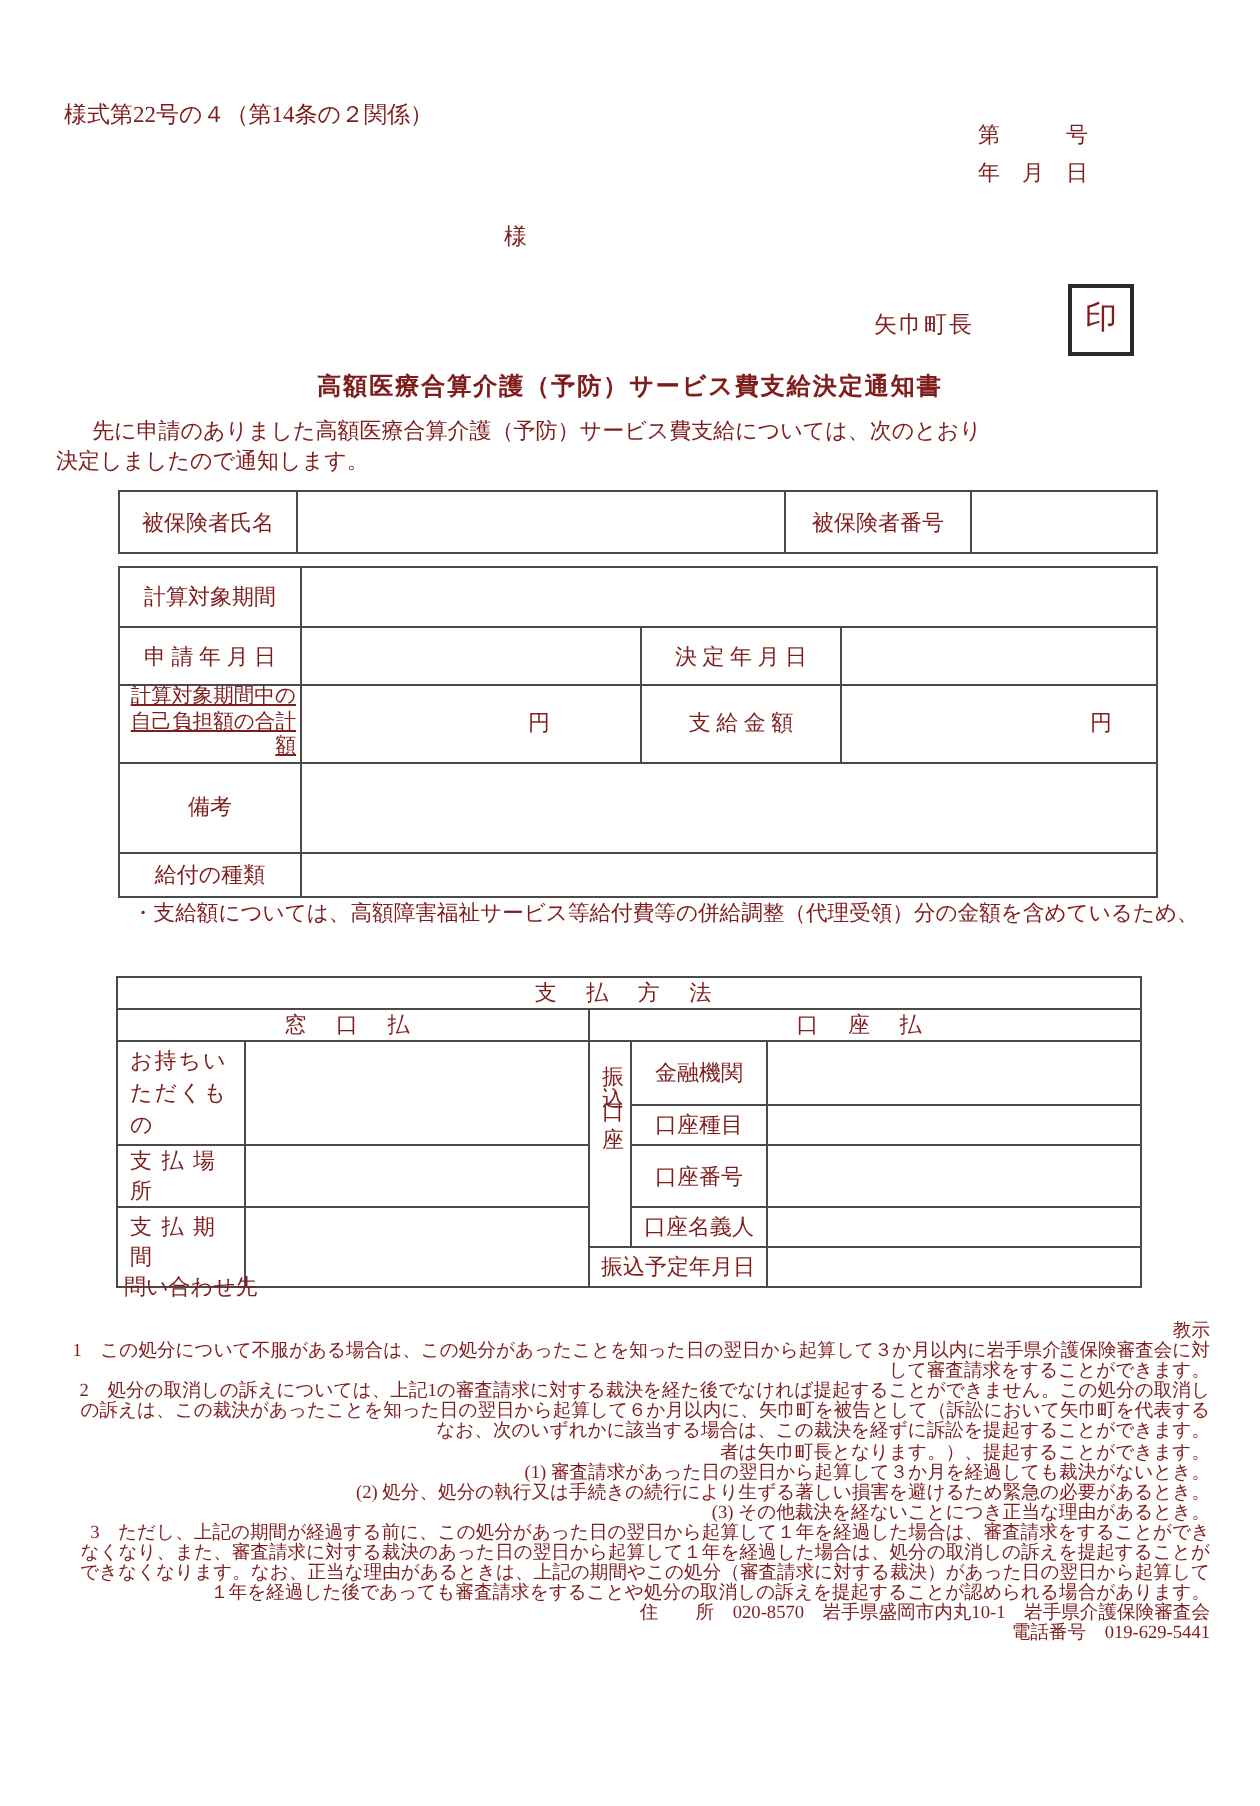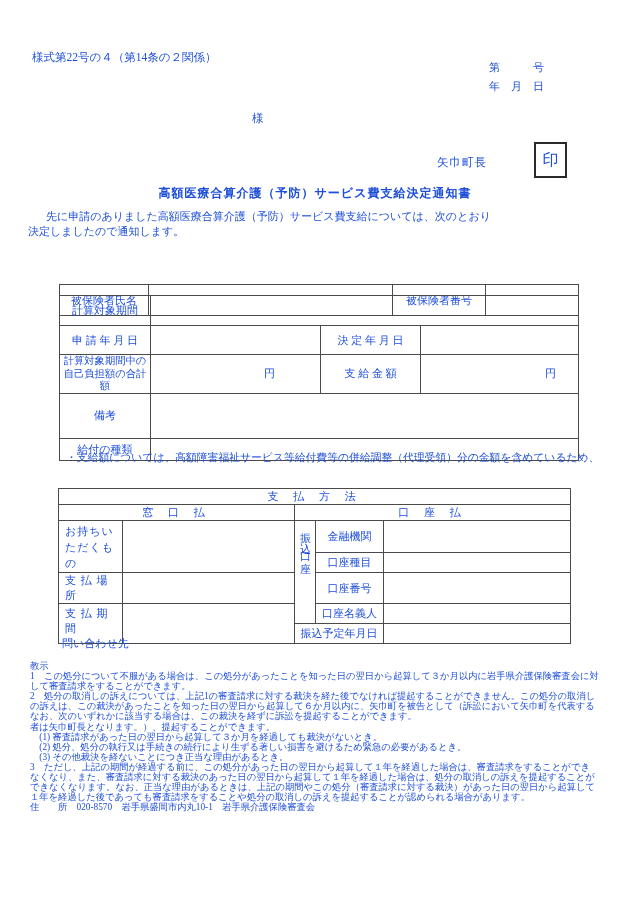--- a/index.html
+++ b/index.html
@@ -1,19 +1,19 @@
 <!DOCTYPE html>
 <html><head>
 <meta charset="utf-8">
 <style>
   html,body { margin:0; padding:0; background:#ffffff; }
   .page {
     position:relative; width:630px; height:903px; background:#ffffff;
     font-family:"Liberation Serif","DejaVu Serif",serif;
-    color:#1d4ed8; overflow:hidden;
+    color:#7f1d1d; overflow:hidden;
   }
 
   
   .num-line { position:absolute; left:489px; top:60px; font-size:11px; white-space:pre; }
   .date-line { position:absolute; left:489px; top:79px; font-size:11px; white-space:pre; }
 
   .addressee { position:absolute; left:252px; top:111px; font-size:11.5px; }
   .issuer { position:absolute; left:437px; top:155px; font-size:11.5px; letter-spacing:1px; }
   .seal-box {
     position:absolute; left:534px; top:142px; width:29px; height:32px;
@@ -24,44 +24,44 @@
     position:absolute; left:0; top:185px; width:630px; text-align:center;
     font-size:12px; font-weight:bold; letter-spacing:1px;
   }
   .intro { position:absolute; left:28px; top:209px; width:560px; font-size:11px; line-height:15px; }
   .intro .ind { text-indent:18px; }
 
   table { border-collapse:collapse; table-layout:fixed; }
   td { border:1px solid #4a4a4a; font-size:11px; padding:0 2px; overflow:hidden; }
   .lblc { text-align:center; vertical-align:middle; }
 
-  .tbl1 { position:absolute; left:59px; top:245px; width:519px;margin-top:39px; }
+  .tbl1 { position:absolute; left:59px; top:245px; width:519px; }
   .tbl1 td { height:30px; }
 
-  .tbl2 { position:absolute; left:59px; top:283px; width:519px;margin-top:12px; }
-  .copay-lbl div { font-size:10.3px; line-height:12.5px; text-align:center; }
+  .tbl2 { position:absolute; left:59px; top:283px; width:519px; }
+  .copay-lbl div { font-size:10.3px; line-height:12.5px; text-align:right;text-decoration:underline; }
   .yen-cell { text-align:right; vertical-align:middle; }
 
   .note { position:absolute; left:66px; top:450px; width:540px; font-size:10.8px; line-height:15px; }
   .note .n2 { padding-left:11px; }
 
   .tbl3 { position:absolute; left:58px; top:488px; width:512px; }
   .tbl3 .hdr { text-align:center; letter-spacing:6px; }
   .lbl-left { text-align:left; padding-left:6px; letter-spacing:1px; }
   .vtop { vertical-align:top; padding-top:2px;font-family:Liberation Serif, serif; }
   .vert-cell { vertical-align:top; text-align:center; padding:0; }
   .vert {
     writing-mode:vertical-rl; text-orientation:upright;
     letter-spacing:10px; margin:3px auto 0 auto; font-size:11px;
   }
   .bring { line-height:16px; padding-top:2px; }
 
   .contact { position:absolute; left:62px; top:636px; font-size:11px; }
 
-  .legal { position:absolute; left:30px; top:661px; width:575px; font-size:9.3px; line-height:10.1px; }
+  .legal { position:absolute; left:30px; top:661px; width:575px; font-size:9.3px; line-height:10.1px;text-align:right; }
   .legal div { white-space:pre; }
 
   .form-no { position:absolute; left:32px; top:50px; font-size:11.5px; }
 </style>
 </head>
 <body>
 
 <div class="page">
 
   <div class="form-no">様式第22号の４（第14条の２関係）</div>
@@ -200,15 +200,16 @@
     <div>なお、次のいずれかに該当する場合は、この裁決を経ずに訴訟を提起することができます。</div>
     <div>者は矢巾町長となります。）、提起することができます。</div>
     <div>　(1) 審査請求があった日の翌日から起算して３か月を経過しても裁決がないとき。</div>
     <div>　(2) 処分、処分の執行又は手続きの続行により生ずる著しい損害を避けるため緊急の必要があるとき。</div>
     <div>　(3) その他裁決を経ないことにつき正当な理由があるとき。</div>
     <div>3　ただし、上記の期間が経過する前に、この処分があった日の翌日から起算して１年を経過した場合は、審査請求をすることができ</div>
     <div>なくなり、また、審査請求に対する裁決のあった日の翌日から起算して１年を経過した場合は、処分の取消しの訴えを提起することが</div>
     <div>できなくなります。なお、正当な理由があるときは、上記の期間やこの処分（審査請求に対する裁決）があった日の翌日から起算して</div>
     <div>１年を経過した後であっても審査請求をすることや処分の取消しの訴えを提起することが認められる場合があります。</div>
     <div>住　　所　020-8570　岩手県盛岡市内丸10-1　岩手県介護保険審査会</div>
+    <div>電話番号　019-629-5441</div>
   </div>
 
 </div>
 
 </body></html>

